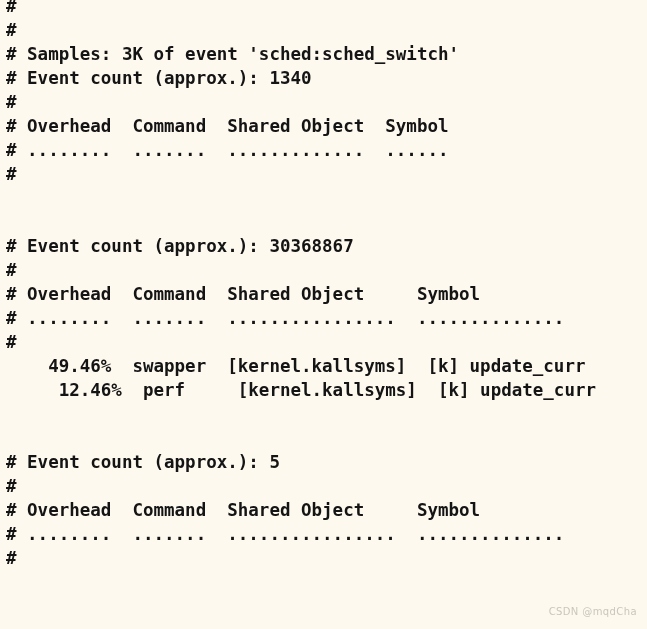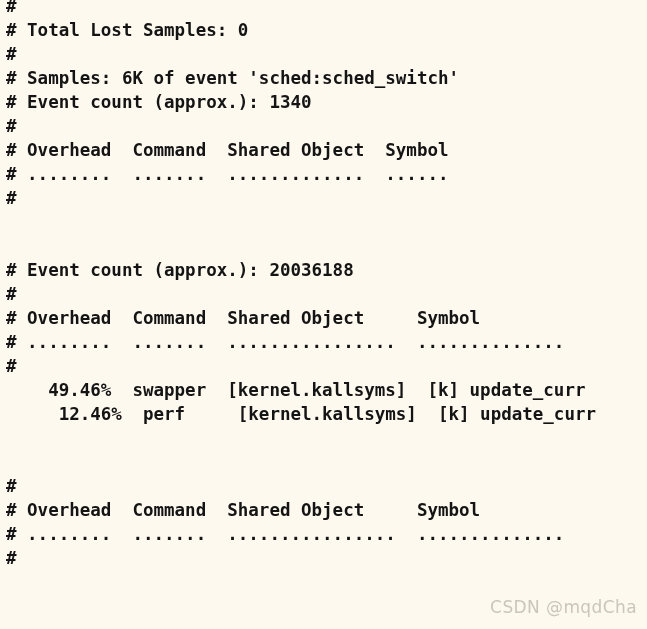--- a/index.html
+++ b/index.html
@@ -34,51 +34,51 @@
     -webkit-font-smoothing: none;
   }
   .line.blank {
     color: transparent;
   }
   #watermark {
     position: absolute;
     right: 10px;
     bottom: 6px;
     font-family: "DejaVu Sans", "Liberation Sans", sans-serif;
-    font-size: 17px;
+    font-size: 10px;
     color: #c9c6bd;
     letter-spacing: 0.4px;
     white-space: pre;
     font-weight: 400;
   }
 </style>
 </head>
 <body>
 
 <div id="terminal">
   <div id="lines">
       <div class="line">#</div>
-      <div class="line"># Total Lost Samples: 0</div>
       <div class="line">#</div>
-      <div class="line"># Samples: 6K of event 'sched:sched_switch'</div>
+      <div class="line"># Samples: 3K of event 'sched:sched_switch'</div>
       <div class="line"># Event count (approx.): 1340</div>
       <div class="line">#</div>
       <div class="line"># Overhead  Command  Shared Object  Symbol</div>
       <div class="line"># ........  .......  .............  ......</div>
       <div class="line">#</div>
       <div class="line blank"></div>
       <div class="line blank"></div>
-      <div class="line"># Event count (approx.): 20036188</div>
+      <div class="line"># Event count (approx.): 30368867</div>
       <div class="line">#</div>
       <div class="line"># Overhead  Command  Shared Object     Symbol</div>
       <div class="line"># ........  .......  ................  ..............</div>
       <div class="line">#</div>
       <div class="line">    49.46%  swapper  [kernel.kallsyms]  [k] update_curr</div>
       <div class="line">     12.46%  perf     [kernel.kallsyms]  [k] update_curr</div>
       <div class="line blank"></div>
       <div class="line blank"></div>
+      <div class="line"># Event count (approx.): 5</div>
       <div class="line">#</div>
       <div class="line"># Overhead  Command  Shared Object     Symbol</div>
       <div class="line"># ........  .......  ................  ..............</div>
       <div class="line">#</div>
     </div>
   <div id="watermark">CSDN @mqdCha</div>
 </div>
 
 </body></html>

